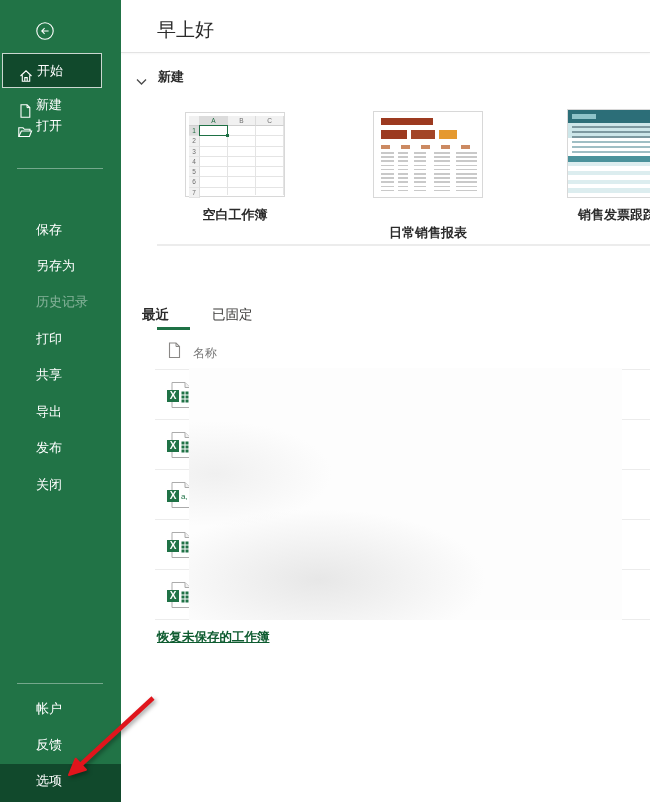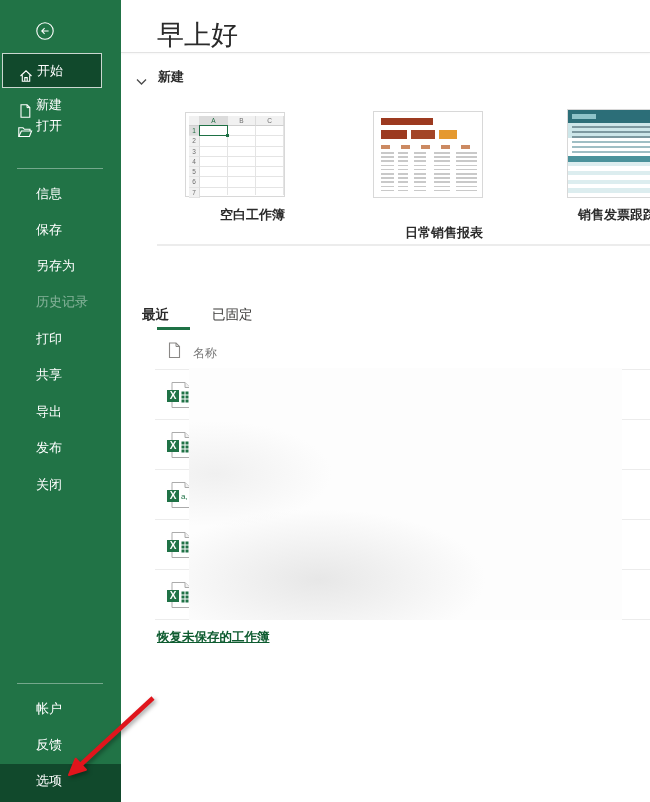--- a/index.html
+++ b/index.html
@@ -15,30 +15,30 @@
   .nav-item .nav-icon { position:absolute; left:17px; top:10px; width:16px; height:16px; }
   .nav-item.selected { left:2px; width:100px; height:35px; line-height:33px;
               background:#11492c; border:1px solid rgba(255,255,255,0.78); padding-left:34px; }
   .nav-item.selected .nav-icon { left:15px; top:9px; }
   .nav-item.disabled { color:rgba(255,255,255,0.45); cursor:default; }
   .nav-item.footer-highlight { height:50px; line-height:34px; background:#11492c; }
   .nav-divider { position:absolute; left:17px; width:86px; height:1px; background:rgba(255,255,255,0.38); }
 
   
   .main { position:absolute; left:121px; top:0; width:529px; height:802px; background:#fff; }
-  .greeting { position:absolute; left:36px; top:17px; font-size:27px; font-weight:400; color:#2b2b2b; }
+  .greeting { position:absolute; left:36px; top:17px; font-size:19px; font-weight:400; color:#2b2b2b; }
   .header-divider { position:absolute; left:0; top:52px; width:529px; height:1px; background:#e3e3e3;
                     box-shadow:0 1px 2px rgba(0,0,0,0.05); }
 
   .new-header { position:absolute; left:15px; top:68px; height:18px; cursor:pointer; }
   .chevron { position:absolute; left:0; top:4px; width:11px; height:8px; }
   .new-label { position:absolute; left:22px; top:0; font-size:13px; font-weight:bold; color:#2b2b2b; white-space:nowrap; }
 
   .thumb { position:absolute; background:#fff; border:1px solid #d8d8d8; cursor:pointer; }
-  .tpl-label { position:absolute; font-size:13px; font-weight:bold; color:#2b2b2b; text-align:right; white-space:nowrap; }
+  .tpl-label { position:absolute; font-size:13px; font-weight:bold; color:#2b2b2b; text-align:center; white-space:nowrap; }
 
   
   .thumb-blank { left:64px; top:112px; width:100px; height:85px; }
   .sh-corner { position:absolute; left:3px; top:3px; width:11px; height:10px; background:#f1f1f1;
                border-right:1px solid #dcdcdc; border-bottom:1px solid #cfcfcf; }
   .sh-colheads { position:absolute; left:14px; top:3px; height:10px; display:flex; }
   .sh-colheads span { width:28px; height:10px; font-size:6.5px; line-height:10px; text-align:center;
                color:#6d6d6d; background:#f1f1f1; border-right:1px solid #dcdcdc; border-bottom:1px solid #cfcfcf; }
   .sh-colheads span.sel { background:#dcdcdc; color:#1e6b41; }
   .sh-rowheads { position:absolute; left:3px; top:13px; width:11px; }
@@ -149,21 +149,20 @@
         <svg width="16" height="16" viewBox="0 0 16 16">
             <path d="M1.8 12.5 V3.8 H6 L7.4 5.3 H13 V7" fill="none" stroke="#fff" stroke-width="1.1"></path>
             <path d="M1.8 12.5 L4.4 7 H14.6 L12.4 12.5 Z" fill="none" stroke="#fff" stroke-width="1.1"></path>
           </svg>
       </span>
       <span class="nav-label">打开</span>
     </div>
 
     <div class="nav-divider" style="top:168px"></div>
 
-    <div class="nav-item" style="top:176px"><span class="nav-label">信息</span></div>
     <div class="nav-item" style="top:212px"><span class="nav-label">保存</span></div>
     <div class="nav-item" style="top:248px"><span class="nav-label">另存为</span></div>
     <div class="nav-item disabled" style="top:284px"><span class="nav-label">历史记录</span></div>
     <div class="nav-item" style="top:357px"><span class="nav-label">共享</span></div>
     <div class="nav-item" style="top:321px"><span class="nav-label">打印</span></div>
     <div class="nav-item" style="top:394px"><span class="nav-label">导出</span></div>
     <div class="nav-item" style="top:430px"><span class="nav-label">发布</span></div>
     <div class="nav-item" style="top:467px"><span class="nav-label">关闭</span></div>
 
     <div class="nav-divider" style="top:683px"></div>

